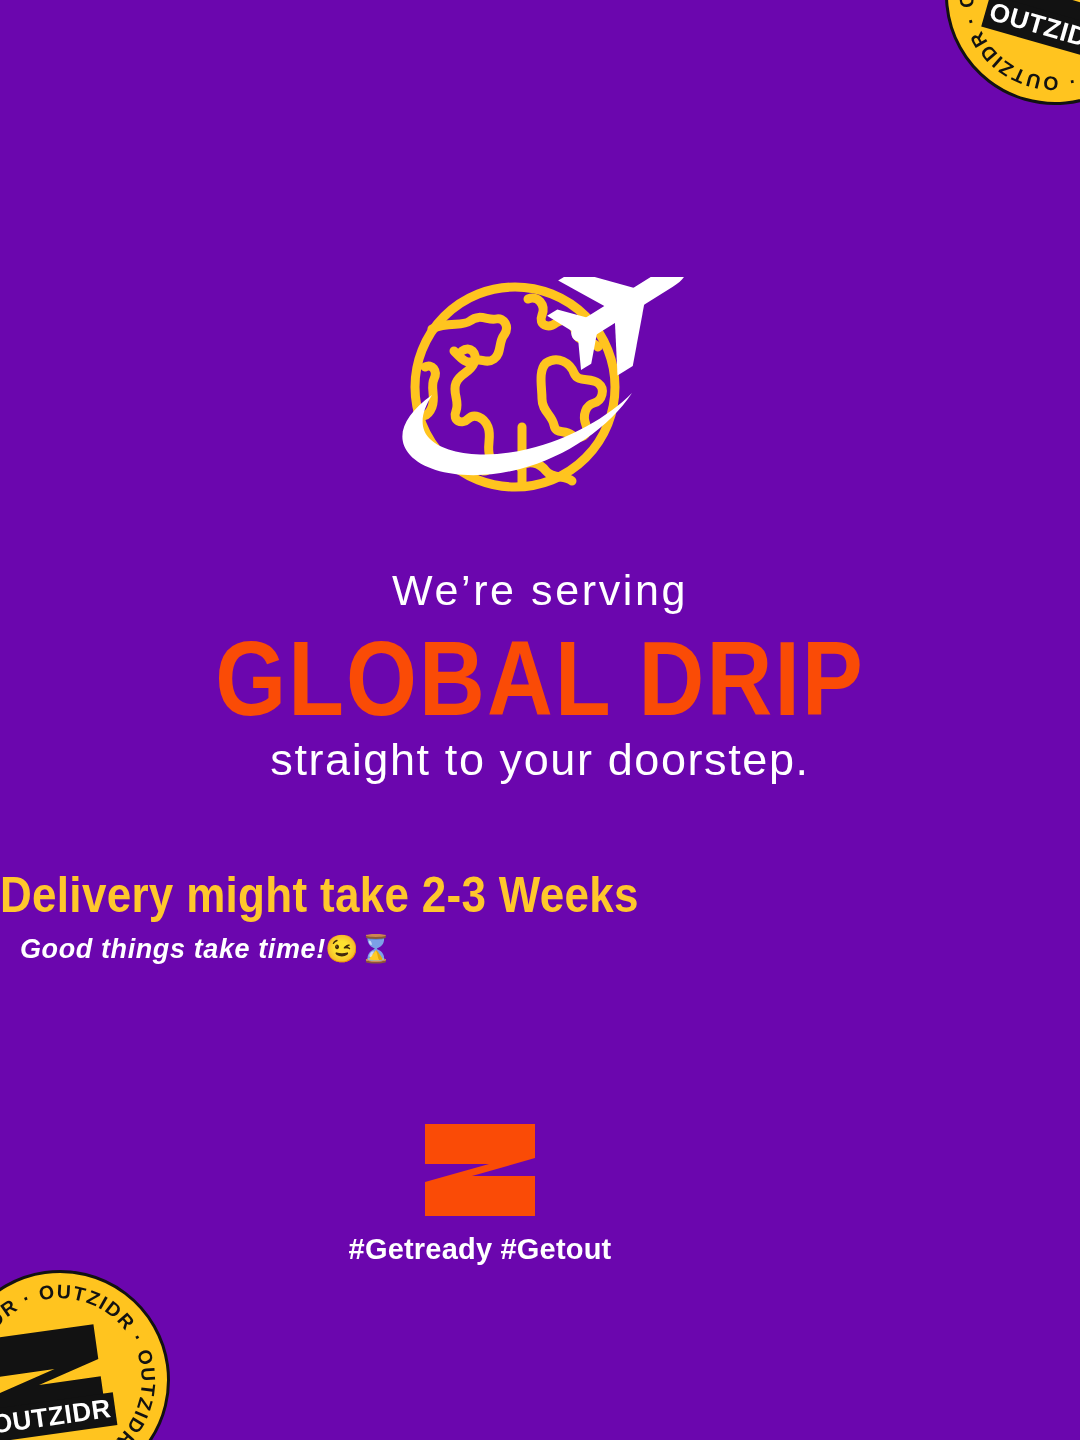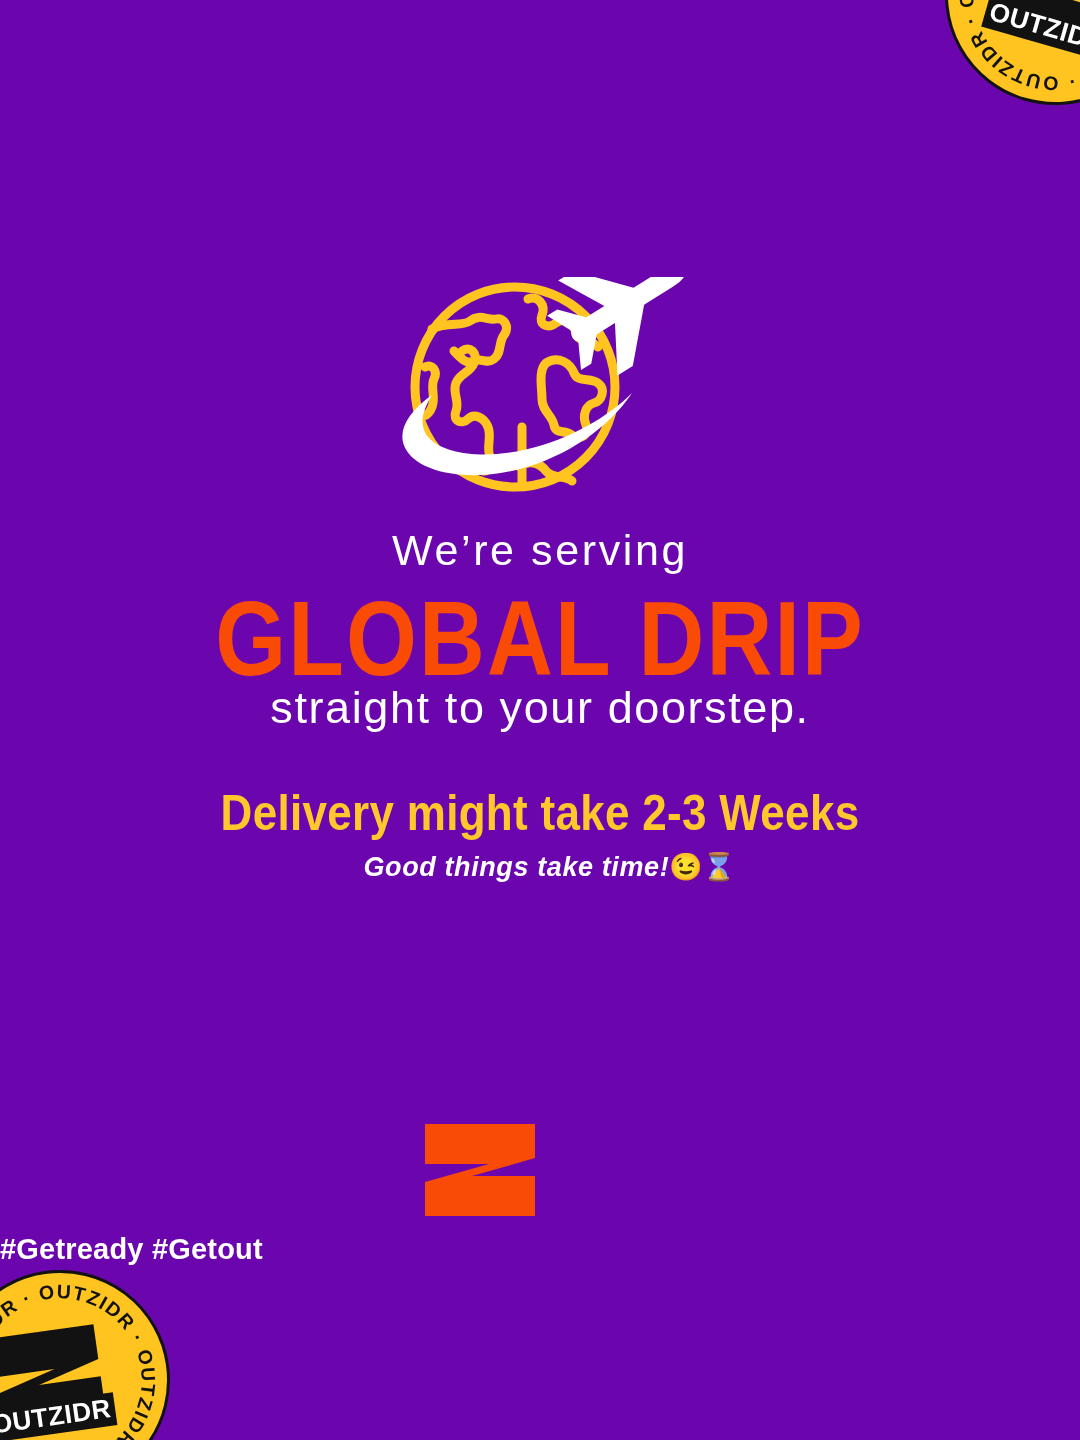--- a/index.html
+++ b/index.html
@@ -56,21 +56,21 @@
     display:flex;
     align-items:center;
     justify-content:center;
   }
   #globe-block svg { display:block; }
 
   
   #headline-block {
     position:absolute;
     left:0;
-    top:528px;
+    top:568px;
     width:1080px;
     text-align:center;
   }
 
   #serving-line {
     font-size:43px;
     line-height:1.05;
     color:#FFFFFF;
     font-weight:400;
     letter-spacing:2.6px;
@@ -82,35 +82,34 @@
     line-height:1.0;
     color:#FA4B06;
     font-weight:700;
     letter-spacing:2px;
     transform:scaleX(1.06) scaleY(1.22);
     transform-origin:center top;
     font-stretch:condensed;
   }
 
   #doorstep-line {
-    margin-top:12px;
+    margin-top:24px;
     font-size:45px;
     line-height:1.05;
     color:#FFFFFF;
     font-weight:400;
     letter-spacing:1.6px;
   }
 
   
   #delivery-block {
     position:absolute;
     left:0;
-    top:786px;
-    width:1080px;
-    text-align:center;
+    top:868px;
+    width:1080px;
   }
 
   #delivery-line {
     font-size:44px;
     line-height:1.1;
     color:#FFC72C;
     font-weight:700;
     letter-spacing:0.3px;
     transform:scaleY(1.12);
     transform-origin:center top;
@@ -127,21 +126,21 @@
     margin-left:20px;
   }
   #tagline .emo { font-style:normal; letter-spacing:0; }
 
   
   #footer-block {
     position:absolute;
     left:0;
     top:1120px;
     width:960px;
-    text-align:left;
+    text-align:center;
   }
   #z-logo { display:block; margin:0 auto; }
 
   #hashtags {
     margin-top:14px;
     font-size:29px;
     line-height:1.1;
     color:#FFFFFF;
     font-weight:700;
     letter-spacing:0.2px;

